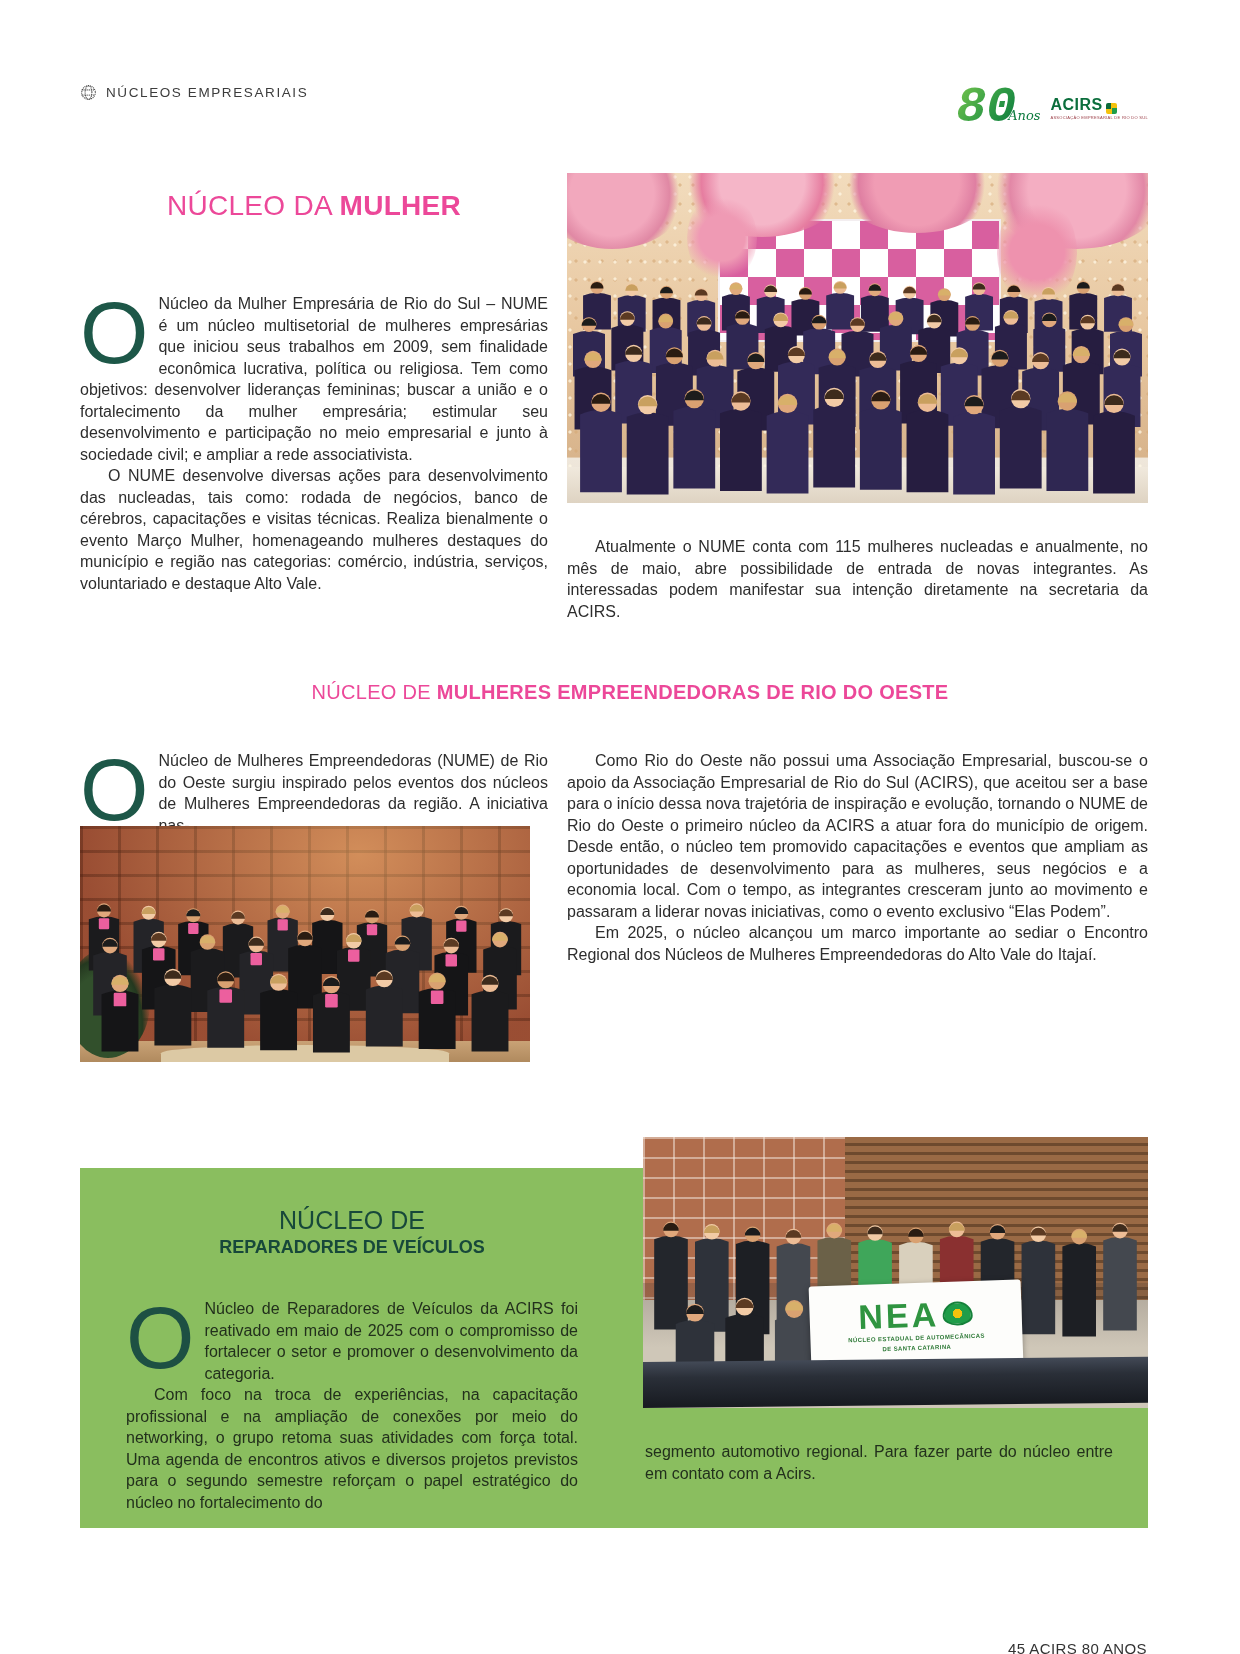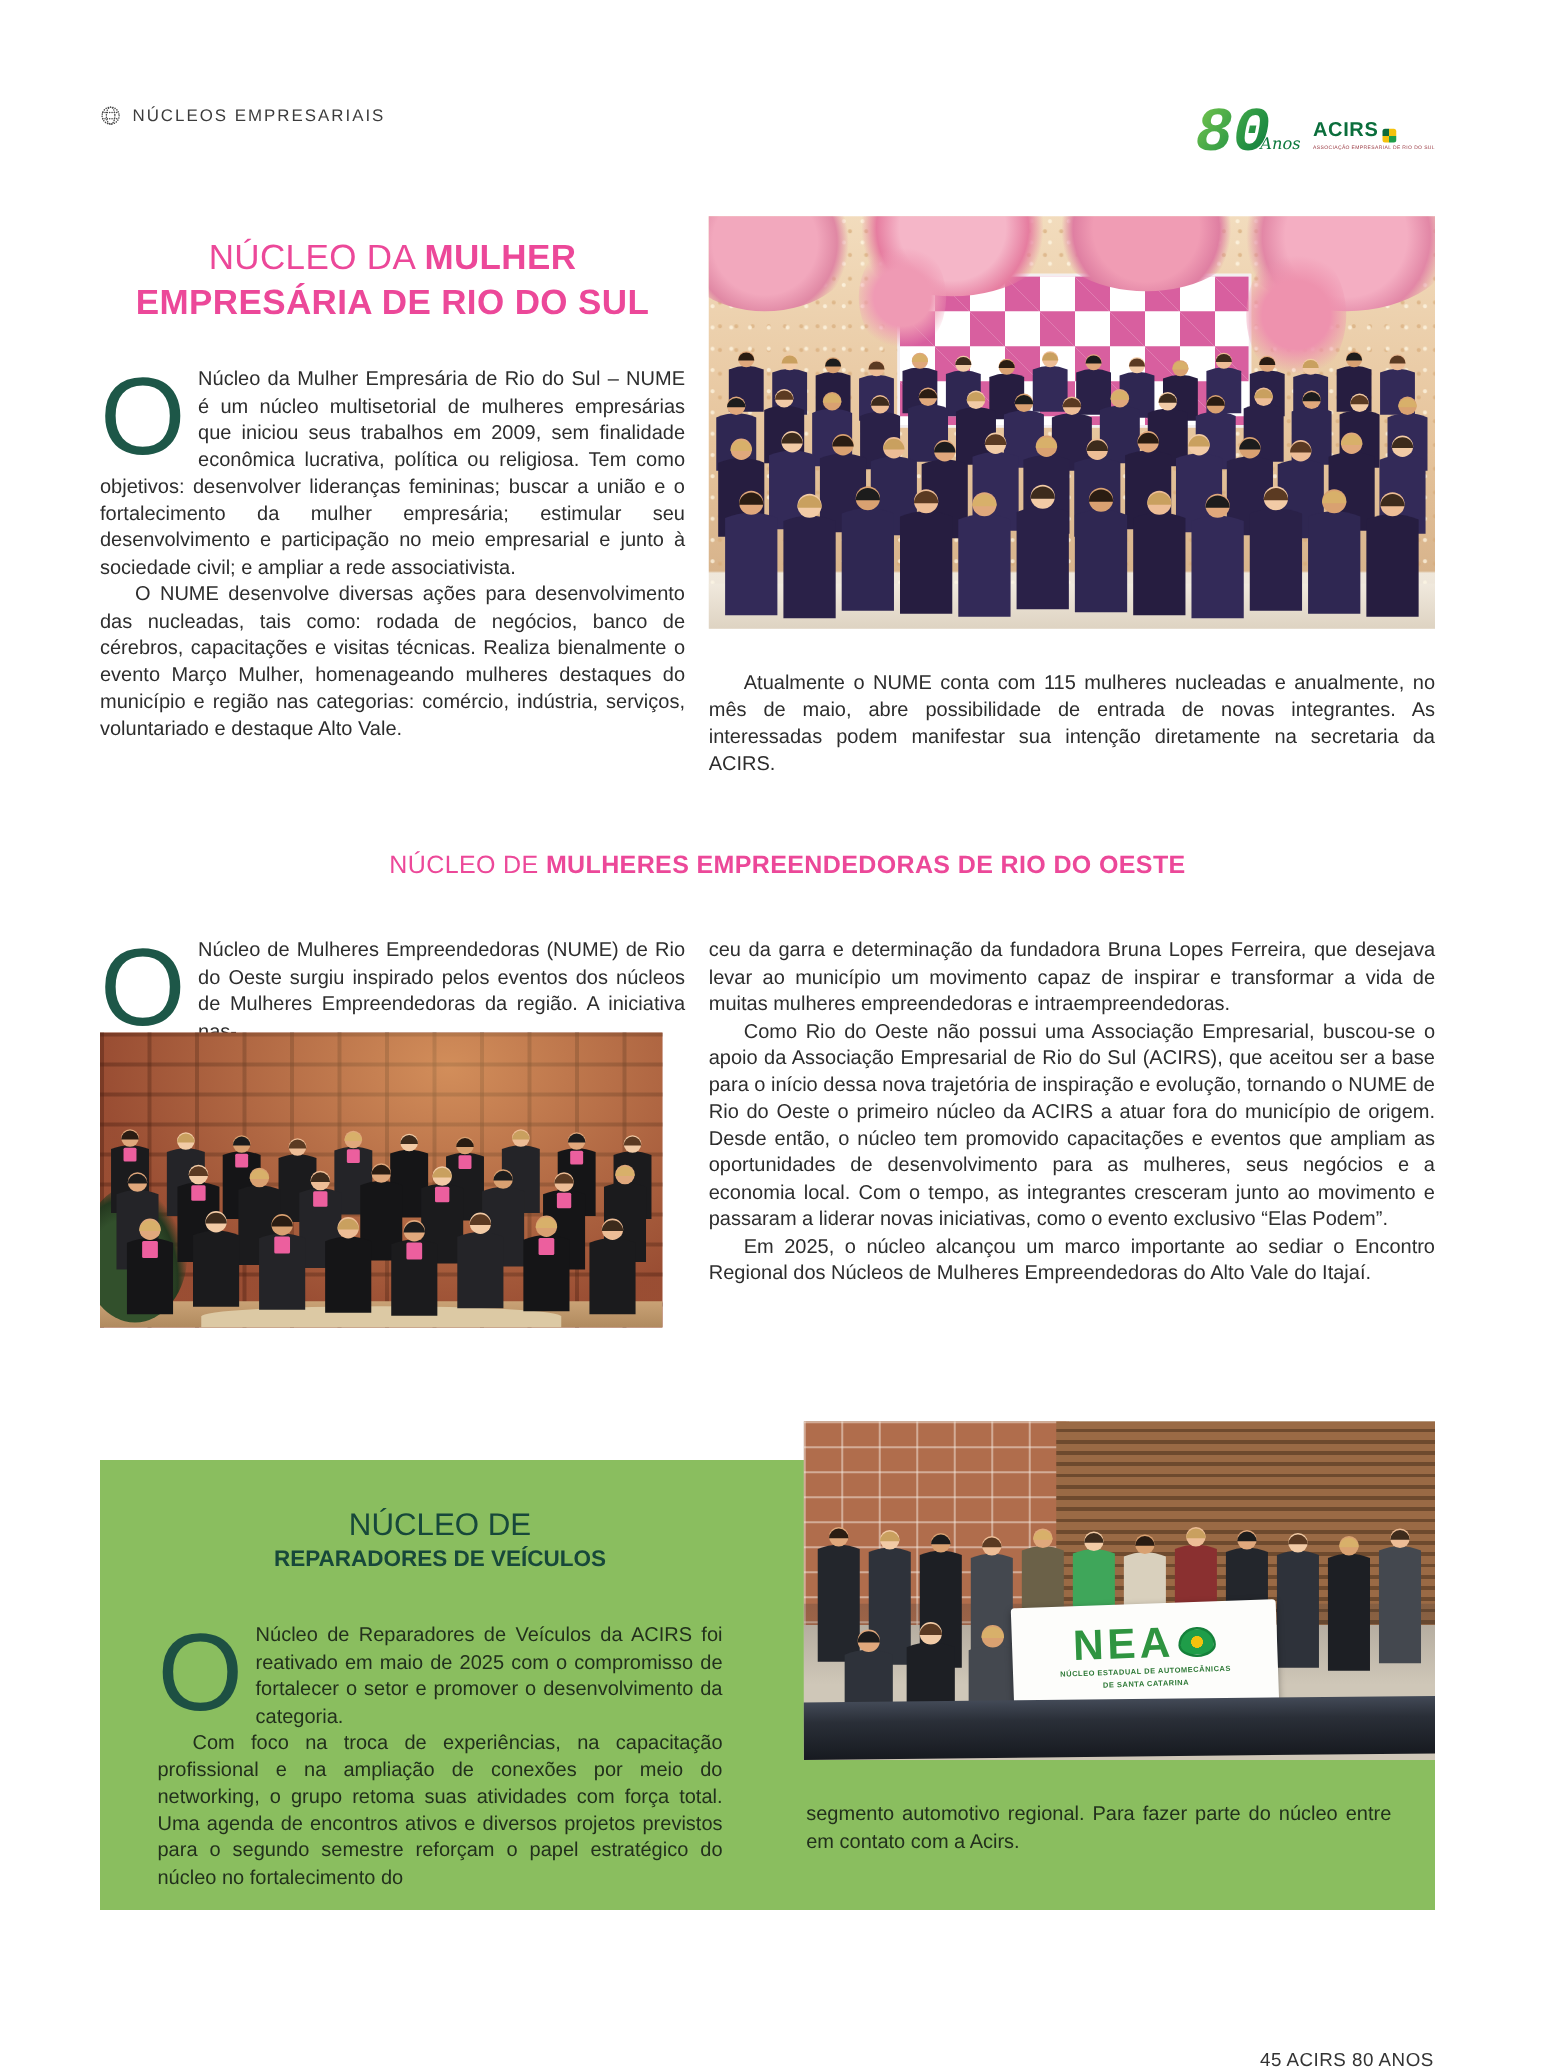--- a/index.html
+++ b/index.html
@@ -111,21 +111,20 @@
     <span class="logo-acirs">
         <span>ACIRS</span>
         <span class="logo-flag"></span>
       </span>
     <span class="logo-tagline">ASSOCIAÇÃO EMPRESARIAL DE RIO DO SUL</span>
   </span>
 </div>
 
 <div class="sec-title s1-title">
   <span class="t-light">NÚCLEO DA </span><span class="t-bold">MULHER</span><br>
-  <span class="t-bold">EMPRESÁRIA DE RIO DO SUL</span>
 </div>
 
 <div class="body-col col-s1">
   <p><span class="dropcap">O</span><span>Núcleo da Mulher Empresária de Rio do Sul – NUME é um núcleo multisetorial de mulheres empresárias que iniciou seus trabalhos em 2009, sem finalidade econômica lucrativa, política ou religiosa. Tem como objetivos: desenvolver lideranças femininas; buscar a união e o fortalecimento da mulher empresária; estimular seu desenvolvimento e participação no meio empresarial e junto à sociedade civil; e ampliar a rede associativista.</span></p>
   <p class="indent">O NUME desenvolve diversas ações para desenvolvimento das nucleadas, tais como: rodada de negócios, banco de cérebros, capacitações e visitas técnicas. Realiza bienalmente o evento Março Mulher, homenageando mulheres destaques do município e região nas categorias: comércio, indústria, serviços, voluntariado e destaque Alto Vale.</p>
 </div>
 
 <div class="photo photo1" role="img" aria-label="Grupo grande de mulheres de vestidos escuros em frente a painel quadriculado rosa com arco floral">
   <div class="p1-sparkle"></div>
   <div class="p1-checker"></div>
@@ -588,21 +587,20 @@
       </g>
       <g>
         <path d="M 391.55 225.4 L 391.55 168.20000000000002 Q 410 160.55 428.45 168.20000000000002 L 428.45 225.4 Z" fill="#1b1b1d"></path>
         <circle cx="410" cy="157.4" r="8.549999999999999" fill="#edbd96"></circle>
         <path d="M 401.45 158.75 A 8.549999999999999 8.549999999999999 0 1 1 418.55 158.75 Z" fill="#3d2b1c"></path>
       </g>
     </svg>
   </div>
 
 <div class="body-col col-s2r">
-  <p>ceu da garra e determinação da fundadora Bruna Lopes Ferreira, que desejava levar ao município um movimento capaz de inspirar e transformar a vida de muitas mulheres empreendedoras e intraempreendedoras.</p>
   <p class="indent">Como Rio do Oeste não possui uma Associação Empresarial, buscou-se o apoio da Associação Empresarial de Rio do Sul (ACIRS), que aceitou ser a base para o início dessa nova trajetória de inspiração e evolução, tornando o NUME de Rio do Oeste o primeiro núcleo da ACIRS a atuar fora do município de origem. Desde então, o núcleo tem promovido capacitações e eventos que ampliam as oportunidades de desenvolvimento para as mulheres, seus negócios e a economia local. Com o tempo, as integrantes cresceram junto ao movimento e passaram a liderar novas iniciativas, como o evento exclusivo “Elas Podem”.</p>
   <p class="indent">Em 2025, o núcleo alcançou um marco importante ao sediar o Encontro Regional dos Núcleos de Mulheres Empreendedoras do Alto Vale do Itajaí.</p>
 </div>
 
 <div class="greenbox"></div>
 <div class="s3-title">
   <span class="l1">NÚCLEO DE</span>
   <span class="l2">REPARADORES DE VEÍCULOS</span>
 </div>
 <div class="body-col col-s3">

